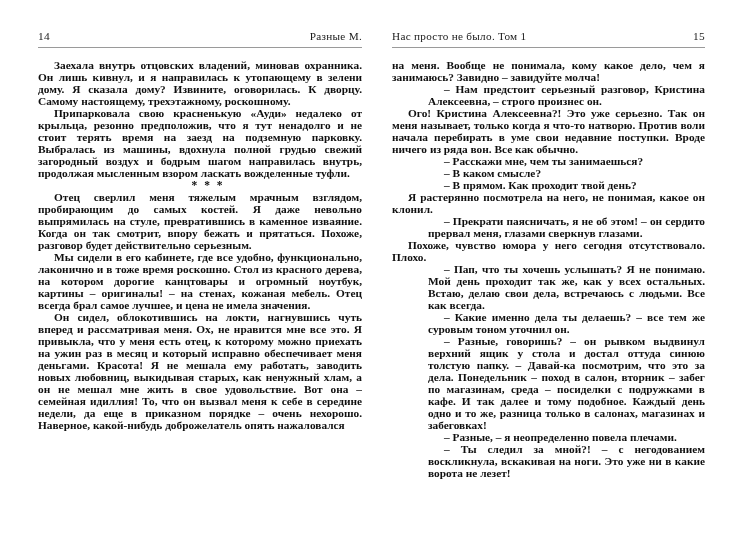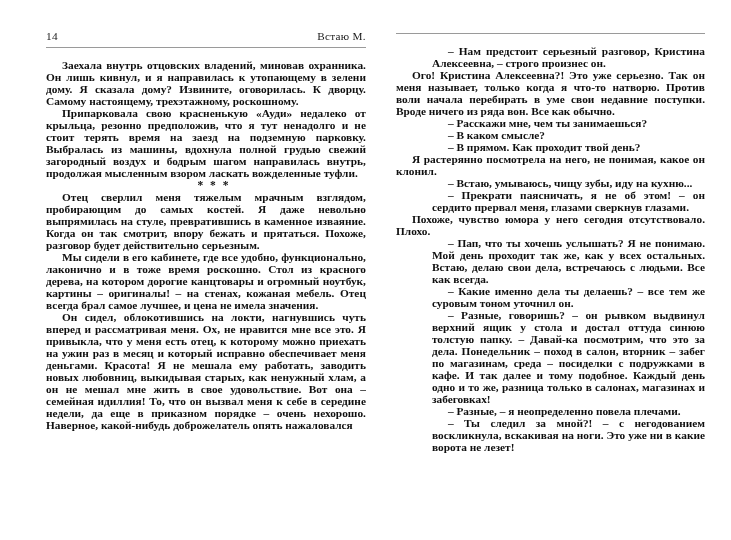--- a/index.html
+++ b/index.html
@@ -26,21 +26,20 @@
   .page {
     box-sizing: border-box;
     height: 540px;
     display: flex;
     flex-direction: column;
   }
 
   .page-left {
     width: 380px;
     padding: 30px 18px 29px 38px;
-    margin-left: 8px;
   }
 
   .page-right {
     width: 351px;
     padding: 30px 26px 22px 12px;
   }
 
   
   .runhead {
     display: flex;
@@ -104,48 +103,53 @@
 </head>
 <body>
 
 <div class="spread">
 
   <div class="page page-left">
 
     <div class="runhead runhead-left">
       <span class="folio">14</span>
       <span class="spacer"></span>
-      <span class="title">Встаю М.</span>
+      <span class="title">Разные М.</span>
     </div>
     <div class="rule"></div>
 
     <div class="body">
       <p>Заехала внутрь отцовских владений, миновав охранника. Он лишь кивнул, и я направилась к утопающему в зелени дому. Я сказала дому? Извините, оговорилась. К дворцу. Самому настоящему, трехэтажному, роскошному.</p>
       <p>Припарковала свою красненькую «Ауди» недалеко от крыльца, резонно предположив, что я тут ненадолго и не стоит терять время на заезд на подземную парковку. Выбралась из машины, вдохнула полной грудью свежий загородный воздух и бодрым шагом направилась внутрь, продолжая мысленным взором ласкать вожделенные туфли.</p>
 
       <p class="divider">* * *</p>
 
       <p>Отец сверлил меня тяжелым мрачным взглядом, пробирающим до самых костей. Я даже невольно выпрямилась на стуле, превратившись в каменное изваяние. Когда он так смотрит, впору бежать и прятаться. Похоже, разговор будет действительно серьезным.</p>
       <p>Мы сидели в его кабинете, где все удобно, функционально, лаконично и в тоже время роскошно. Стол из красного дерева, на котором дорогие канцтовары и огромный ноутбук, картины – оригиналы! – на стенах, кожаная мебель. Отец всегда брал самое лучшее, и цена не имела значения.</p>
       <p>Он сидел, облокотившись на локти, нагнувшись чуть вперед и рассматривая меня. Ох, не нравится мне все это. Я привыкла, что у меня есть отец, к которому можно приехать на ужин раз в месяц и который исправно обеспечивает меня деньгами. Красота! Я не мешала ему работать, заводить новых любовниц, выкидывая старых, как ненужный хлам, а он не мешал мне жить в свое удовольствие. Вот она – семейная идиллия! То, что он вызвал меня к себе в середине недели, да еще в приказном порядке – очень нехорошо. Наверное, какой-нибудь доброжелатель опять нажаловался</p>
     </div>
   </div>
 
   <div class="page page-right">
 
+    <div class="runhead runhead-right">
+      <span class="title">Нас просто не было. Том 1</span>
+      <span class="spacer"></span>
+      <span class="folio">15</span>
+    </div>
     <div class="rule"></div>
 
     <div class="body">
+      <p class="cont">на меня. Вообще не понимала, кому какое дело, чем я занимаюсь? Завидно – завидуйте молча!</p>
       <p class="dlg">– Нам предстоит серьезный разговор, Кристина Алексеевна, – строго произнес он.</p>
       <p>Ого! Кристина Алексеевна?! Это уже серьезно. Так он меня называет, только когда я что-то натворю. Против воли начала перебирать в уме свои недавние поступки. Вроде ничего из ряда вон. Все как обычно.</p>
       <p class="dlg">– Расскажи мне, чем ты занимаешься?</p>
       <p class="dlg">– В каком смысле?</p>
       <p class="dlg">– В прямом. Как проходит твой день?</p>
       <p>Я растерянно посмотрела на него, не понимая, какое он клонил.</p>
-      <p class="dlg">– Встаю, умываюсь, чищу зубы, иду на кухню...</p>
       <p class="dlg">– Прекрати паясничать, я не об этом! – он сердито прервал меня, глазами сверкнув глазами.</p>
       <p>Похоже, чувство юмора у него сегодня отсутствовало. Плохо.</p>
       <p class="dlg">– Пап, что ты хочешь услышать? Я не понимаю. Мой день проходит так же, как у всех остальных. Встаю, делаю свои дела, встречаюсь с людьми. Все как всегда.</p>
       <p class="dlg">– Какие именно дела ты делаешь? – все тем же суровым тоном уточнил он.</p>
       <p class="dlg">– Разные, говоришь? – он рывком выдвинул верхний ящик у стола и достал оттуда синюю толстую папку. – Давай-ка посмотрим, что это за дела. Понедельник – поход в салон, вторник – забег по магазинам, среда – посиделки с подружками в кафе. И так далее и тому подобное. Каждый день одно и то же, разница только в салонах, магазинах и забеговках!</p>
       <p class="dlg">– Разные, – я неопределенно повела плечами.</p>
       <p class="dlg">– Ты следил за мной?! – с негодованием воскликнула, вскакивая на ноги. Это уже ни в какие ворота не лезет!</p>
     </div>
   </div>
 

